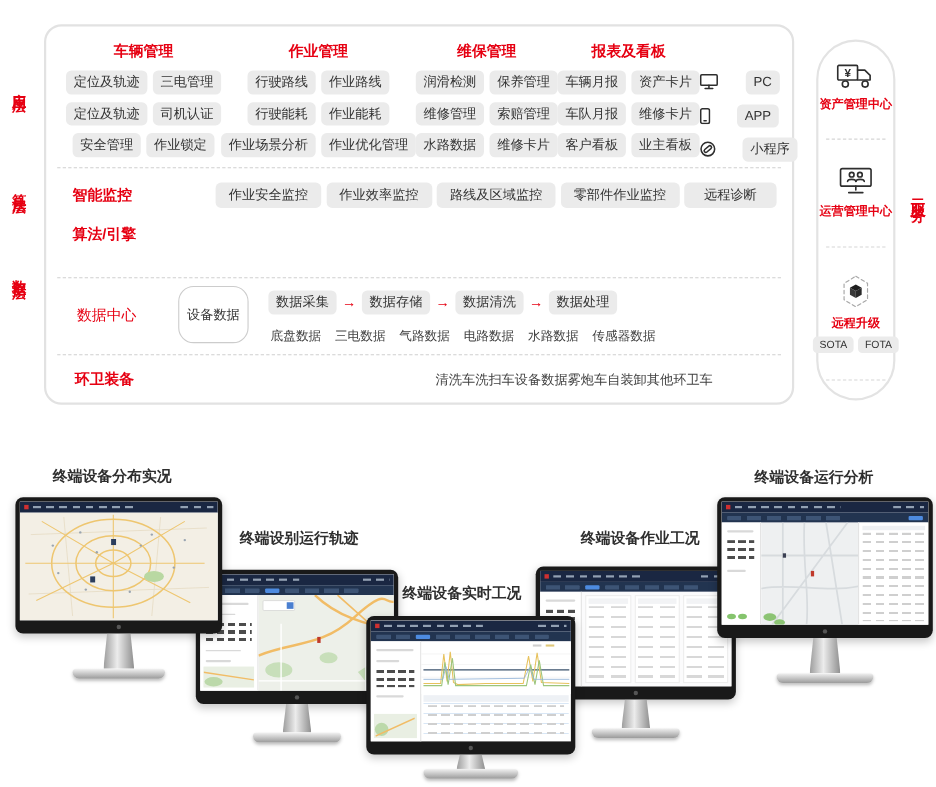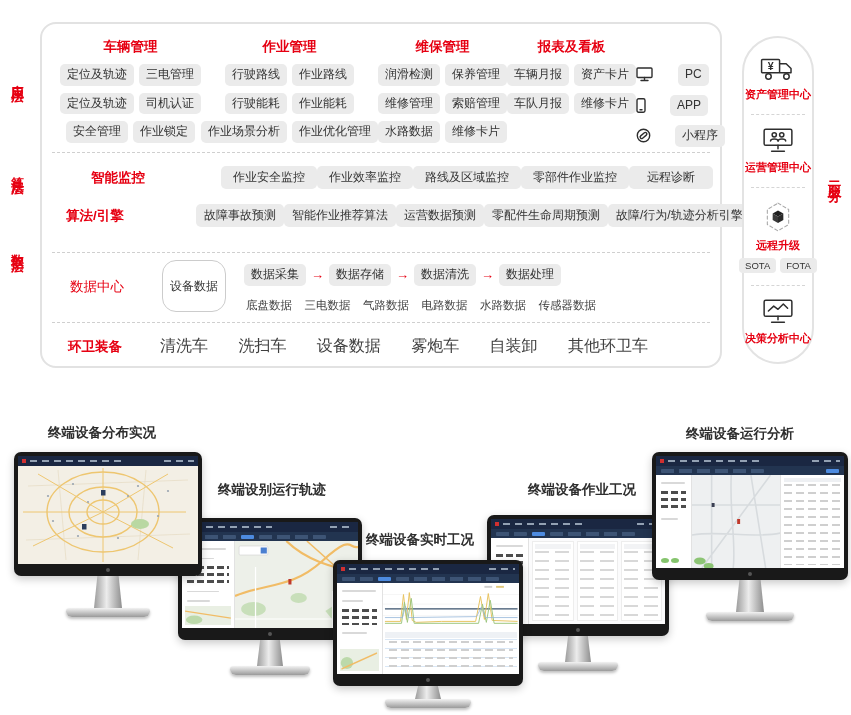--- a/index.html
+++ b/index.html
@@ -29,21 +29,21 @@
   .apill{background:var(--pill);border-radius:5px;padding:3px 12px;font-size:12px;color:var(--ink);white-space:nowrap;min-width:84px;text-align:center;}
 
   .dclab{position:absolute;left:28px;top:254px;color:var(--red);font-weight:normal;font-size:13.5px;}
   .barrel{position:absolute;width:64px;height:52px;border:1px solid #ccc;border-radius:14px;background:#fff;display:flex;align-items:center;justify-content:center;font-size:12px;color:var(--ink);}
   .flow{position:absolute;left:202px;top:240px;display:flex;align-items:center;gap:5px;}
   .fl-ar{color:var(--red);font-size:13px;font-weight:bold;}
   .srcs{position:absolute;left:204px;top:274px;width:350px;display:flex;justify-content:space-between;font-size:11.5px;color:#3f3f3f;}
 
   .eq{position:absolute;top:312px;left:26px;right:64px;display:flex;align-items:center;}
   .eqlab{color:var(--red);font-weight:bold;font-size:13.5px;flex:none;}
-  .eqitems{flex:1;display:flex;justify-content:space-between;margin-left:38px;margin-right:8px;font-size:16px;color:#3f3f3f;}
+  .eqitems{flex:1;display:flex;justify-content:flex-end;margin-left:38px;margin-right:8px;font-size:12px;color:#3f3f3f;}
 
   
   .cp{position:absolute;left:742px;top:36px;width:72px;height:328px;border:2px solid #e3e3e3;border-radius:38px;background:#fff;display:flex;flex-direction:column;align-items:center;justify-content:space-between;padding:18px 0 16px;}
   .cps{display:flex;flex-direction:column;align-items:center;gap:5px;}
   .cps svg{stroke:#2e2e2e;stroke-width:1.4;fill:none;stroke-linecap:round;stroke-linejoin:round;}
   .cplab{color:var(--red);font-weight:bold;font-size:11px;white-space:nowrap;}
   .cpdiv{width:54px;border-top:1px dashed #d5d5d5;}
   .cppills{display:flex;gap:4px;}
   .cpp{background:var(--pill);border-radius:4px;font-size:9.5px;padding:2px 6px;color:var(--ink);}
   .cloudlab{position:absolute;left:826px;top:170px;color:var(--red);font-weight:bold;font-size:14px;writing-mode:vertical-rl;text-orientation:upright;letter-spacing:4px;}
@@ -143,20 +143,24 @@
       <div class="grp">
         <div class="grp-t">报表及看板</div>
         <div class="prow">
             <span class="pill">车辆月报</span>
             <span class="pill">资产卡片</span>
           </div>
         <div class="prow">
             <span class="pill">车队月报</span>
             <span class="pill">维修卡片</span>
           </div>
+        <div class="prow">
+            <span class="pill">客户看板</span>
+            <span class="pill">业主看板</span>
+          </div>
       </div>
       <div class="chn">
         <div class="chrow">
           <span class="icon">
               <svg viewBox="0 0 18 15" width="18" height="15">
                 <rect x="1" y="1" width="15" height="9.5" rx="1"></rect>
                 <path d="M8.5,10.5 v2 M5,13.5 h7"></path>
               </svg>
             </span>
           <span class="pill">PC</span>
@@ -177,39 +181,32 @@
                 <rect x="3.6" y="6" width="7.8" height="3" rx="1.5" transform="rotate(-40 7.5 7.5)"></rect>
               </svg>
             </span>
           <span class="pill">小程序</span>
         </div>
       </div>
     </div>
 
     <div class="dl" style="top:128px;"></div>
 
-    <div class="arow" style="top:142px;margin-left:25px;">
+    <div class="arow" style="top:142px;">
       <div class="alab">智能监控</div>
       <div class="apills">
         <span class="apill">作业安全监控</span>
         <span class="apill">作业效率监控</span>
         <span class="apill">路线及区域监控</span>
         <span class="apill">零部件作业监控</span>
         <span class="apill">远程诊断</span>
       </div>
     </div>
     <div class="arow" style="top:180px;">
       <div class="alab">算法/引擎</div>
-      <div class="apills">
-        <span class="apill" style="padding:3px 8px;min-width:0;">故障事故预测</span>
-        <span class="apill" style="padding:3px 8px;min-width:0;">智能作业推荐算法</span>
-        <span class="apill" style="padding:3px 8px;min-width:0;">运营数据预测</span>
-        <span class="apill" style="padding:3px 8px;min-width:0;">零配件生命周期预测</span>
-        <span class="apill" style="padding:3px 8px;min-width:0;">故障/行为/轨迹分析引擎</span>
-      </div>
     </div>
 
     <div class="dl" style="top:228px;"></div>
 
     <div class="dclab">数据中心</div>
     <div class="barrel" style="left:120px;top:236px;">设备数据</div>
     <div class="flow">
       <span class="pill">数据采集</span>
       <span class="fl-ar">→</span>
       <span class="pill">数据存储</span>
@@ -279,30 +276,20 @@
             <path d="M19,11.8 L14,14.6 V20.6 L19,17.8 Z" fill="#2a2a2a" stroke="none"></path>
           </svg>
       </span>
       <span class="cplab">远程升级</span>
       <div class="cppills">
         <span class="cpp">SOTA</span>
         <span class="cpp">FOTA</span>
       </div>
     </div>
     <div class="cpdiv"></div>
-    <div class="cps">
-      <span class="icon">
-        <svg viewBox="0 0 30 26" width="32" height="28">
-            <rect x="2" y="2" width="26" height="15" rx="1.5"></rect>
-            <path d="M6,12 L11,7.5 L15,10.5 L20,5.5 L24,9.5"></path>
-            <path d="M15,17 v3.2 M9,22.5 h12"></path>
-          </svg>
-      </span>
-      <span class="cplab">决策分析中心</span>
-    </div>
   </div>
   <div class="cloudlab">云服务</div>
 
   <div class="mlab" style="left:48px;top:424px;">终端设备分布实况</div>
   <div class="mlab" style="left:218px;top:481px;">终端设别运行轨迹</div>
   <div class="mlab" style="left:366px;top:531px;">终端设备实时工况</div>
   <div class="mlab" style="left:528px;top:481px;">终端设备作业工况</div>
   <div class="mlab" style="left:686px;top:425px;">终端设备运行分析</div>
 
   <div class="monitor" style="left:178px;top:518px;width:184px;z-index:1;">

